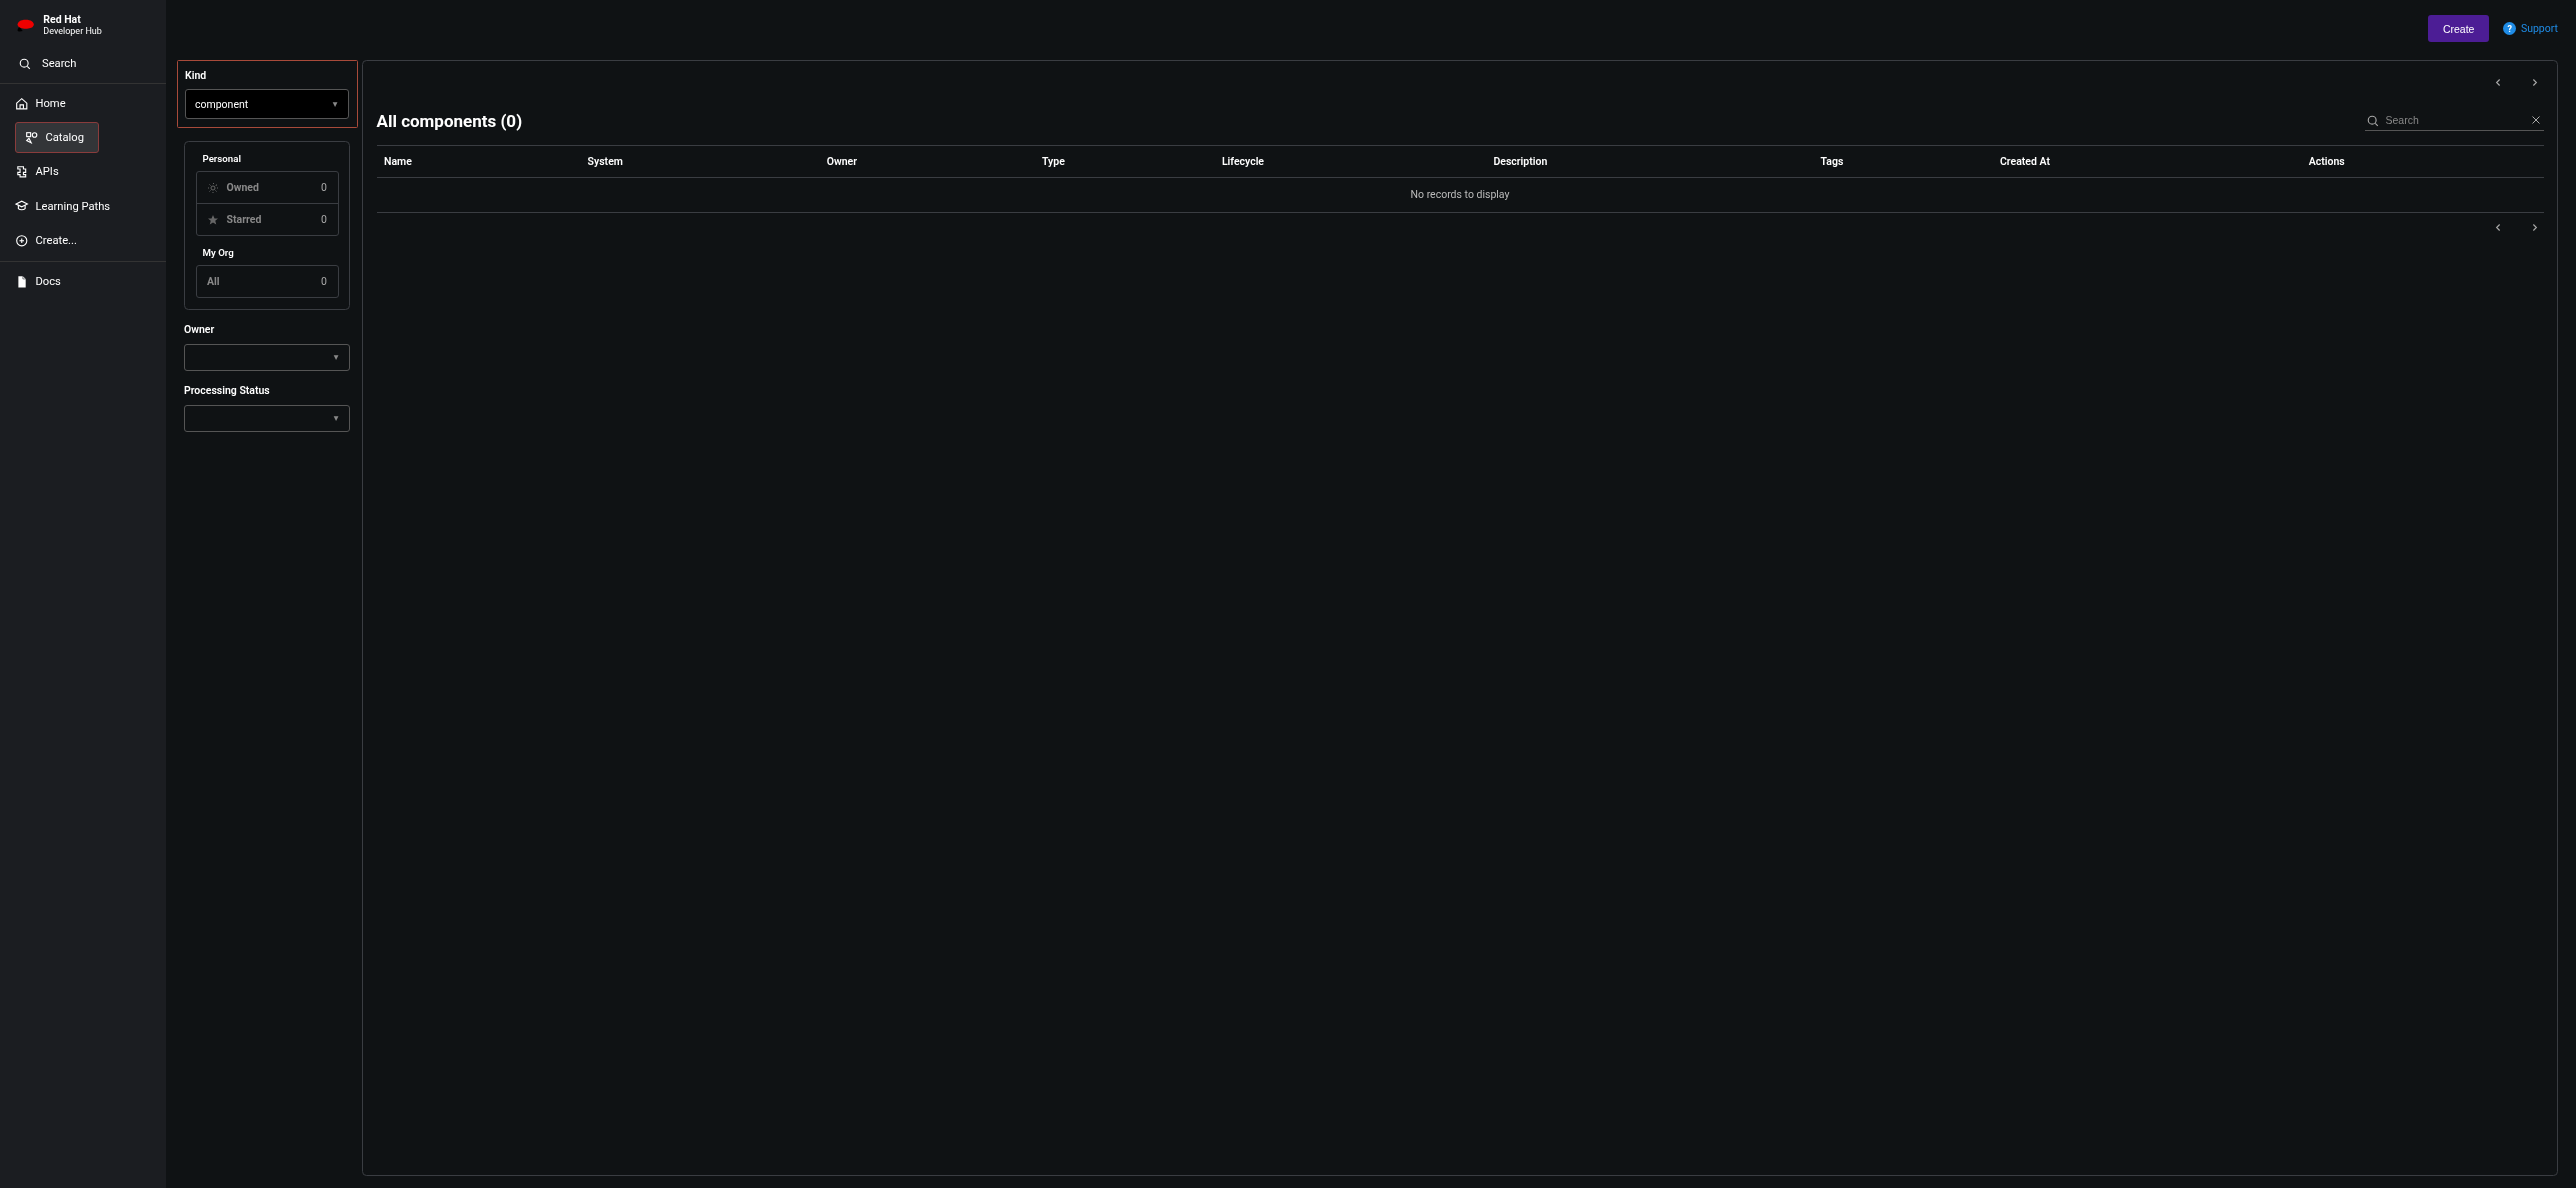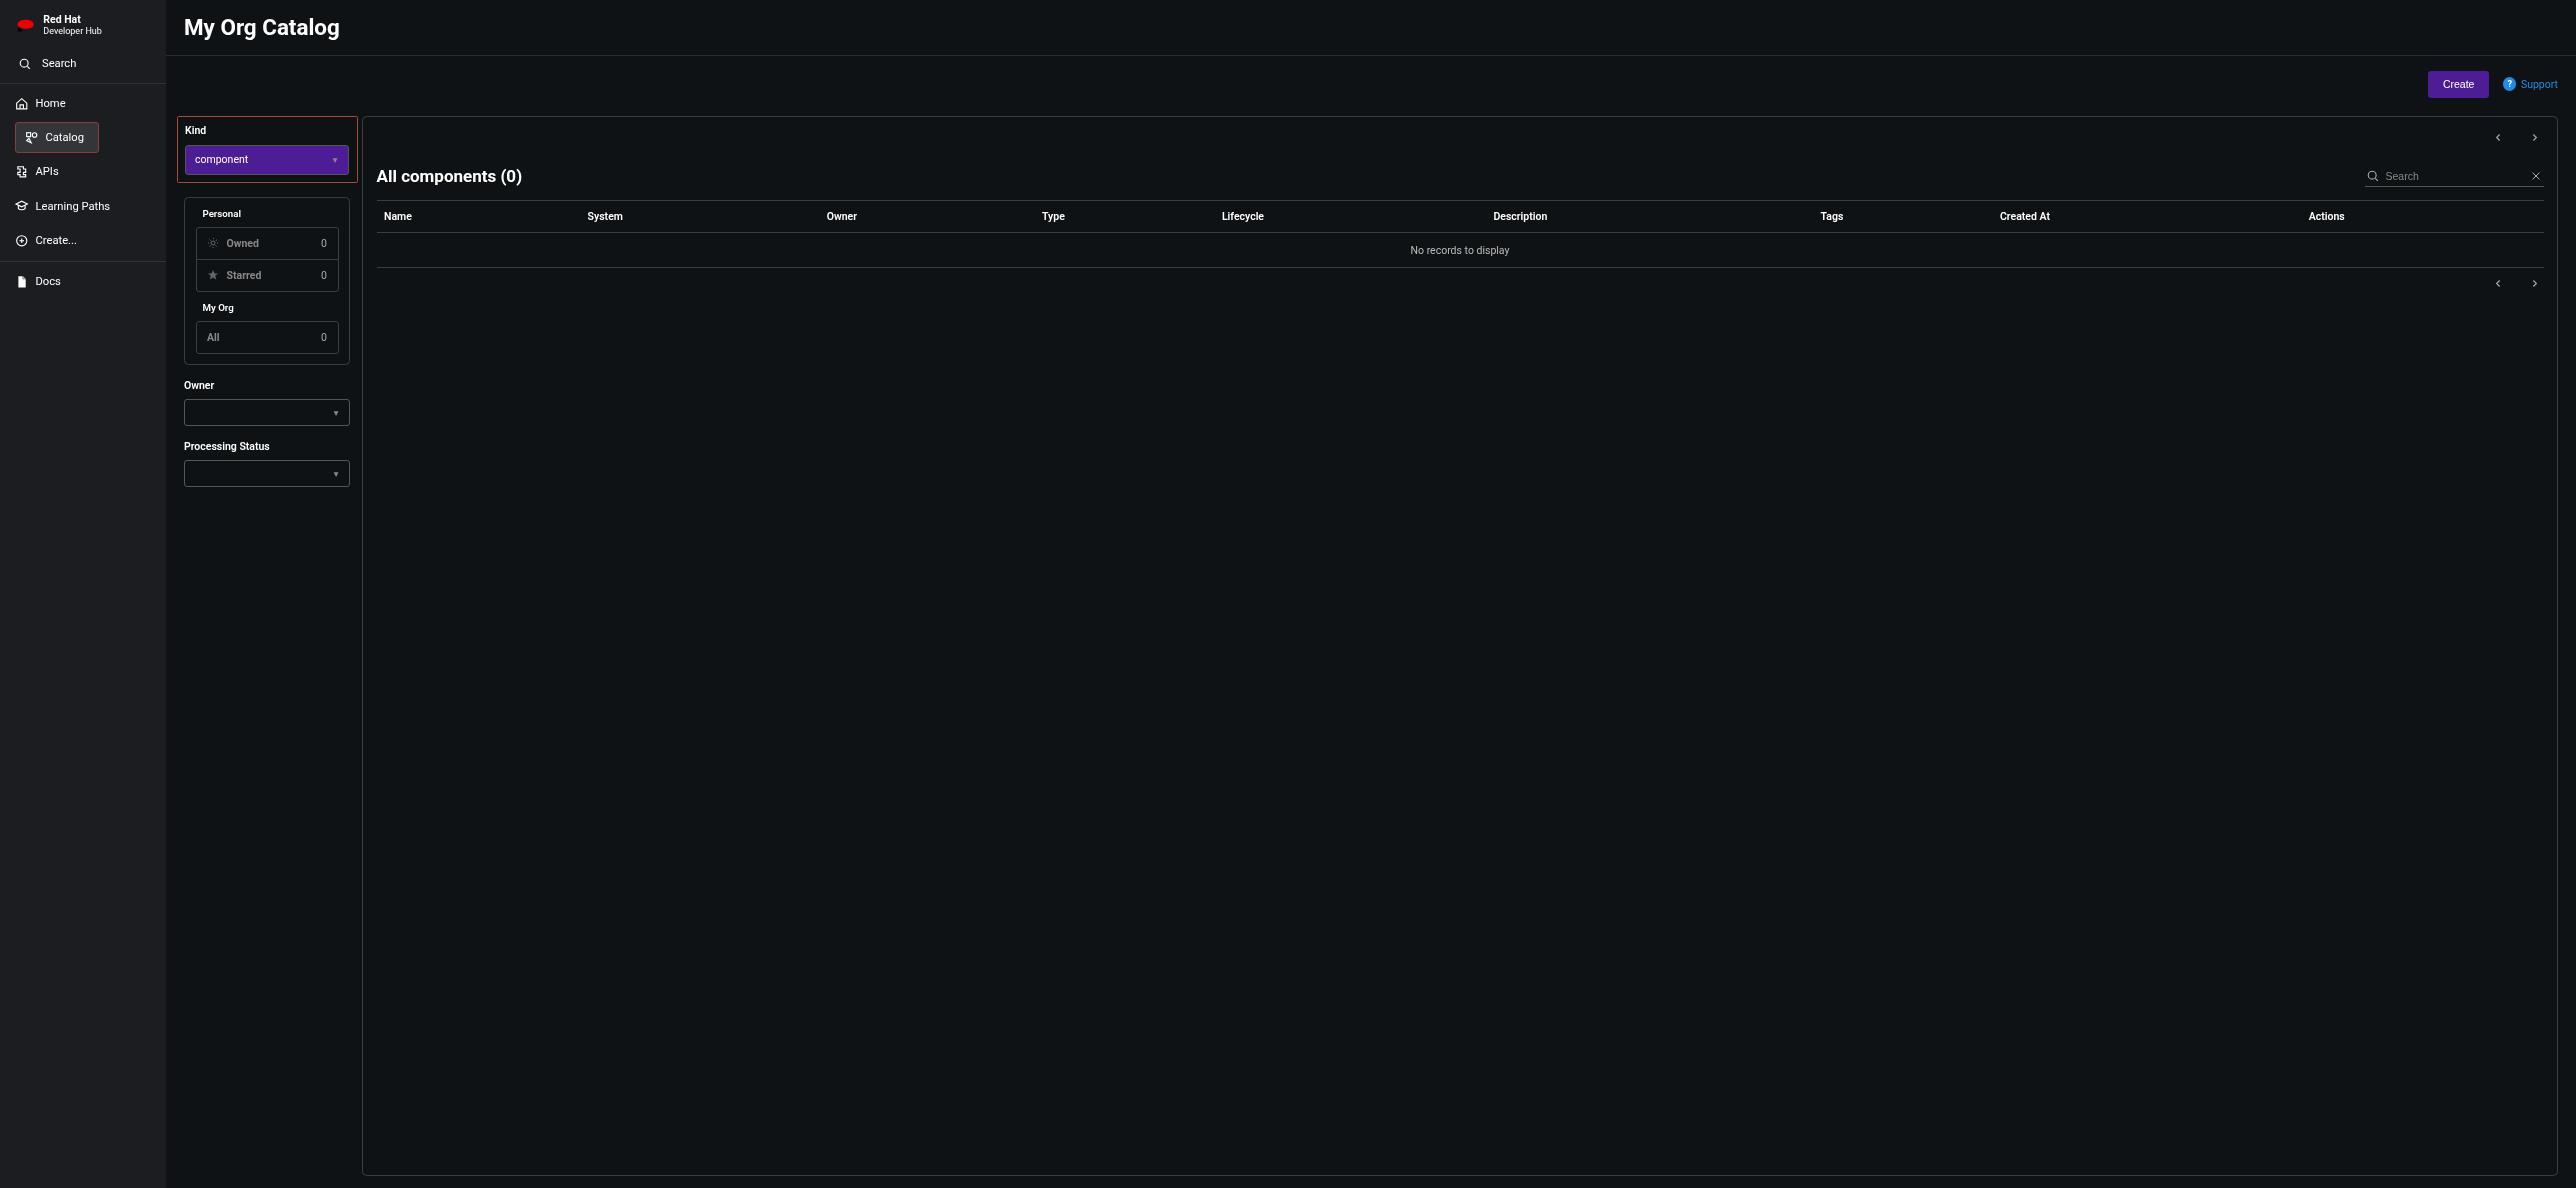--- a/index.html
+++ b/index.html
@@ -110,21 +110,21 @@
 
 .content { display: flex; gap: 12px; padding: 12px 18px; flex: 1; overflow: auto; }
 
 
 .filters { width: 166px; flex-shrink: 0; }
 .filter-group { margin-bottom: 13.5px; }
 .filter-label { font-size: 10.5px; font-weight: 600; margin-bottom: 7.5px; display: block; }
 .filter-group.hl { border: 0.7px solid #a84a3a; padding: 7.5px; border-radius: 1.5px; margin-left: -7.5px; margin-right: -7.5px; }
 .select {
   width: 100%;
-  background: #4c1d95;
+  background: #000000;
   border: 0.7px solid #555;
   border-radius: 3px;
   padding: 7.5px 9px;
   color: #fff;
   font-size: 10.5px;
   display: flex;
   justify-content: space-between;
   align-items: center;
   cursor: pointer;
 }
@@ -297,23 +297,20 @@
           <svg width="13.5" height="13.5" viewBox="0 0 24 24" fill="#fff">
             <path d="M6 2 H14 L19 7 V22 H6 Z" fill="#fff"></path>
             <path d="M14 2 V7 H19" fill="none" stroke="#1b1d21" stroke-width="1"></path>
           </svg>
         </span>
       <span>Docs</span>
     </div>
   </aside>
 
   <main class="main">
-    <header class="page-header">
-      <h1 class="page-title">My Org Catalog</h1>
-    </header>
 
     <div class="action-bar">
       <button class="btn-primary">Create</button>
       <div class="support-link">
         <span class="help-icon">?</span>
         <span>Support</span>
       </div>
     </div>
 
     <div class="content">

